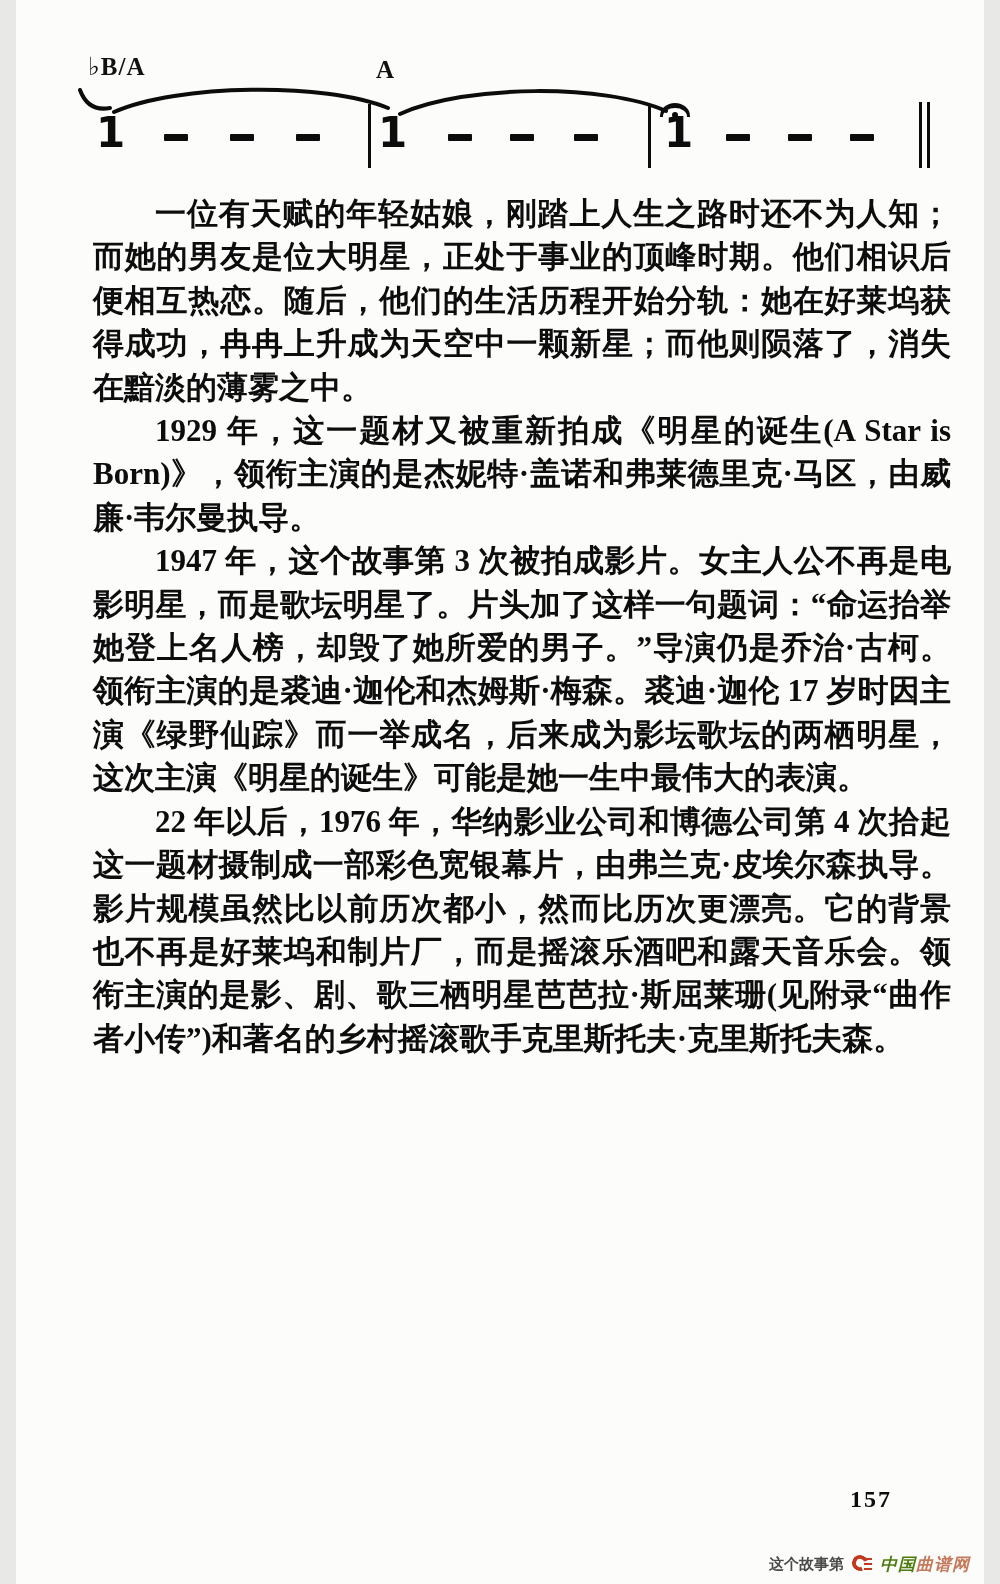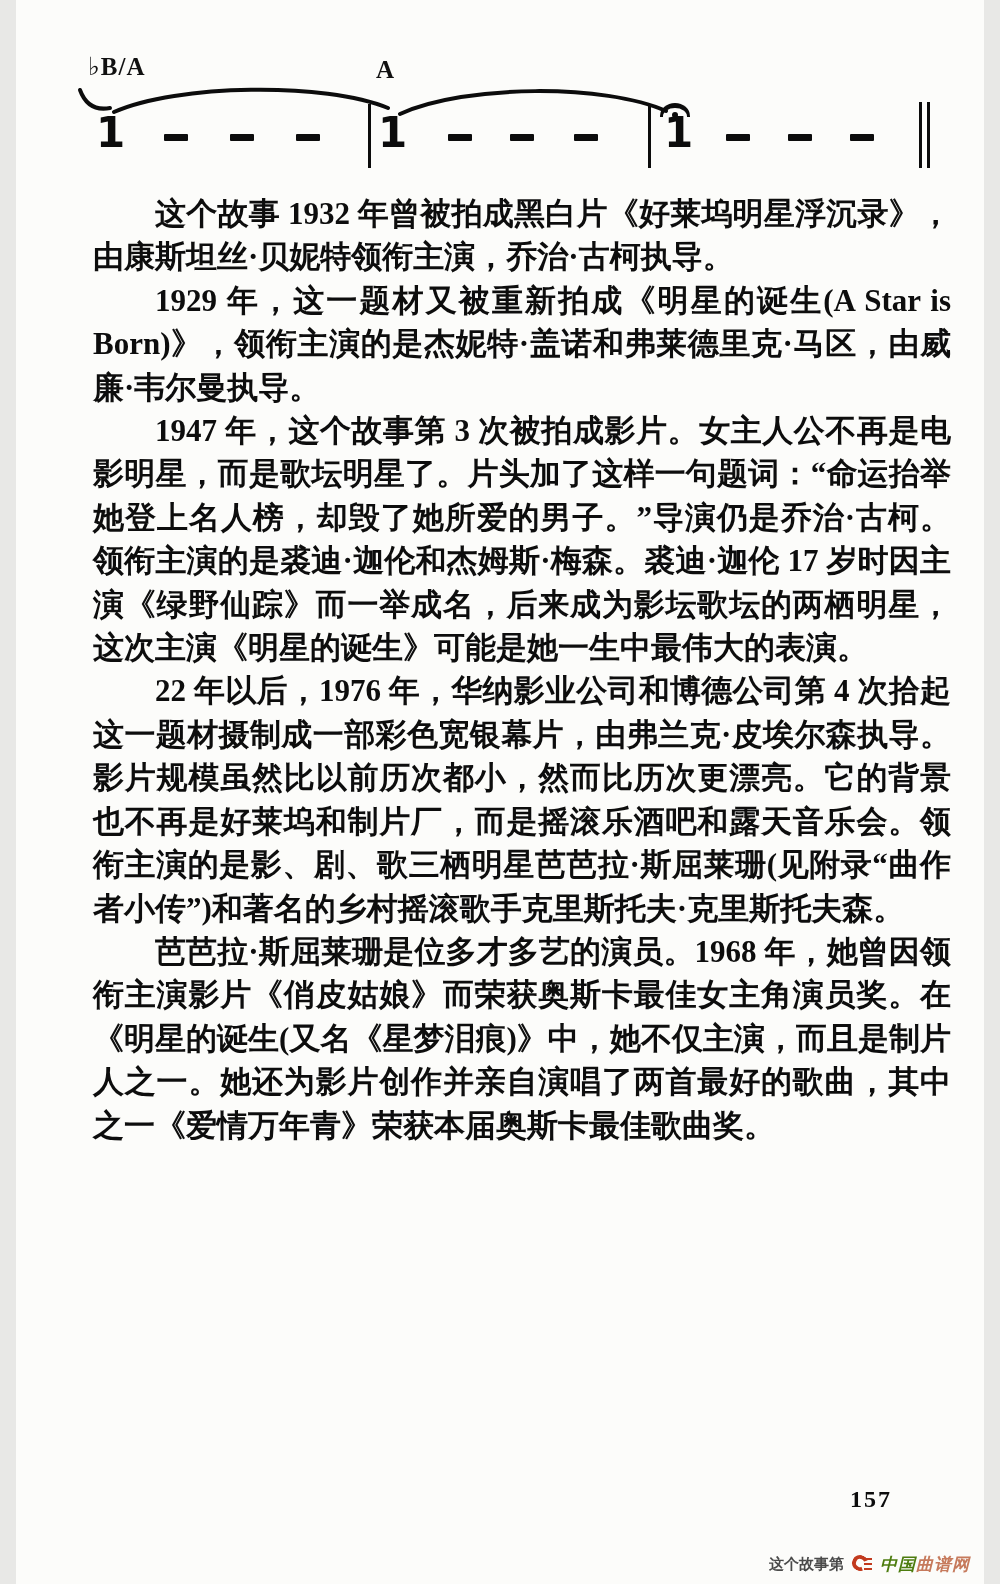--- a/index.html
+++ b/index.html
@@ -158,25 +158,24 @@
     </span>
     <span class="note note3">1</span>
     <div class="dash" style="left:710px"></div>
     <div class="dash" style="left:772px"></div>
     <div class="dash" style="left:834px"></div>
     <div class="barline dbl1"></div>
     <div class="barline dbl2"></div>
   </div>
 
   <div class="text-block">
-    <p>这个故事 1932 年曾被拍成黑白片《好莱坞明星浮沉录》，由康斯坦丝·贝妮特领衔主演，乔治·古柯执导。</p>
+    <p>一位有天赋的年轻姑娘，刚踏上人生之路时还不为人知；而她的男友是位大明星，正处于事业的顶峰时期。他们相识后便相互热恋。随后，他们的生活历程开始分轨：她在好莱坞获得成功，冉冉上升成为天空中一颗新星；而他则陨落了，消失在黯淡的薄雾之中。</p>
     <p>1929 年，这一题材又被重新拍成《明星的诞生(A Star is Born)》，领衔主演的是杰妮特·盖诺和弗莱德里克·马区，由威廉·韦尔曼执导。</p>
     <p>1947 年，这个故事第 3 次被拍成影片。女主人公不再是电影明星，而是歌坛明星了。片头加了这样一句题词：“命运抬举她登上名人榜，却毁了她所爱的男子。”导演仍是乔治·古柯。领衔主演的是裘迪·迦伦和杰姆斯·梅森。裘迪·迦伦 17 岁时因主演《绿野仙踪》而一举成名，后来成为影坛歌坛的两栖明星，这次主演《明星的诞生》可能是她一生中最伟大的表演。</p>
     <p>22 年以后，1976 年，华纳影业公司和博德公司第 4 次拾起这一题材摄制成一部彩色宽银幕片，由弗兰克·皮埃尔森执导。影片规模虽然比以前历次都小，然而比历次更漂亮。它的背景也不再是好莱坞和制片厂，而是摇滚乐酒吧和露天音乐会。领衔主演的是影、剧、歌三栖明星芭芭拉·斯屈莱珊(见附录“曲作者小传”)和著名的乡村摇滚歌手克里斯托夫·克里斯托夫森。</p>
-    <p>芭芭拉·斯屈莱珊是位多才多艺的演员。1968 年，她曾因领衔主演影片《俏皮姑娘》而荣获奥斯卡最佳女主角演员奖。在《明星的诞生(又名《星梦泪痕)》中，她不仅主演，而且是制片人之一。她还为影片创作并亲自演唱了两首最好的歌曲，其中之一《爱情万年青》荣获本届奥斯卡最佳歌曲奖。</p>
   </div>
 
   <div class="page-number">157</div>
 
   <div class="footer">
     <span class="upload-note">这个故事第</span>
     <span class="site-logo">
       <span class="crescent"></span>
       <span class="staffline s1"></span>
       <span class="staffline s2"></span>

